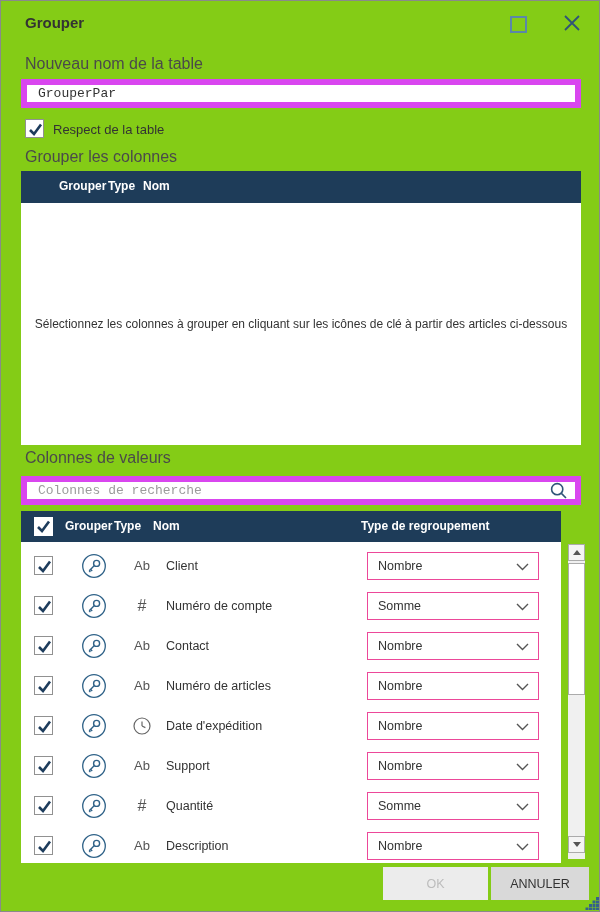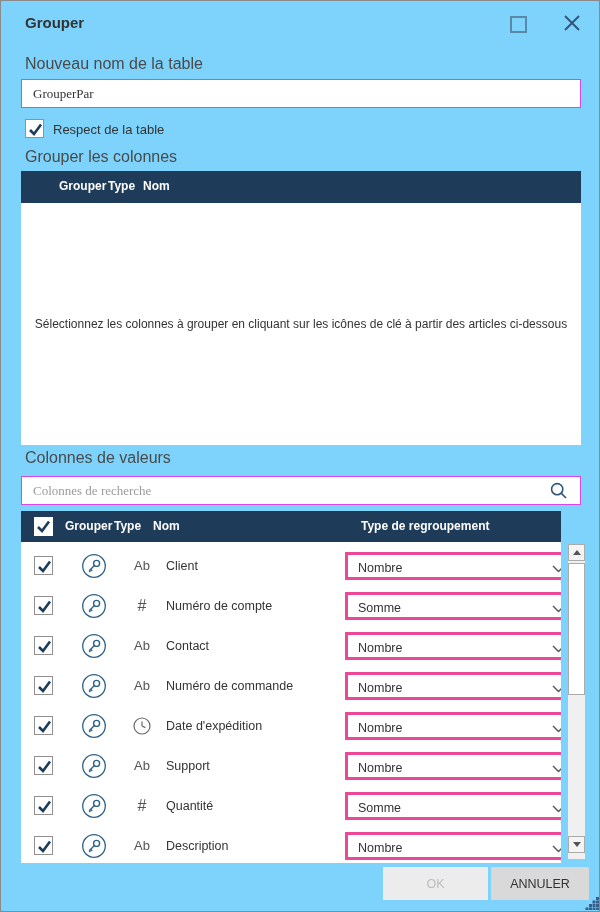--- a/index.html
+++ b/index.html
@@ -1,27 +1,27 @@
 <!DOCTYPE html>
 <html><head>
 <meta charset="utf-8">
 <style>
   html,body{margin:0;padding:0;background:#cfcfcf;font-family:"Liberation Sans",sans-serif;}
-  .dialog{position:relative;width:600px;height:912px;background:#7dd3fc;border:1px solid #8a8a8a;
+  .dialog{position:relative;width:600px;height:912px;background:#84cc16;border:1px solid #8a8a8a;
           box-sizing:border-box;overflow:hidden;}
   
   .title{position:absolute;left:24px;top:13px;font-size:15px;font-weight:bold;color:#333;}
   .btn-max{position:absolute;left:509px;top:15px;width:13px;height:13px;border:2px solid #5b87a8;
            background:transparent;cursor:pointer;}
   .btn-close{position:absolute;left:561px;top:12px;width:20px;height:20px;cursor:pointer;}
   
   .lbl{position:absolute;font-size:16px;color:#4a4a4a;}
   
-  .txt{position:absolute;left:20px;width:560px;height:29px;box-sizing:border-box;border:1px solid #d946ef;
-       background:#fff;font-family:Liberation Serif, serif;font-size:13px;color:#333;padding:0 30px 0 11px;outline:none;}
+  .txt{position:absolute;left:20px;width:560px;height:29px;box-sizing:border-box;border:6px solid #d946ef;
+       background:#fff;font-family:Liberation Mono, monospace;font-size:13px;color:#333;padding:0 30px 0 11px;outline:none;}
   .txt::placeholder{color:#9b9b9b;}
   .search-ic{position:absolute;left:548px;top:480px;width:20px;height:20px;}
   
   .cb{display:inline-block;width:19px;height:19px;background:#fff;border:1px solid #919191;
       box-sizing:border-box;position:relative;}
   .cb svg{position:absolute;left:0;top:0;}
   .cb-row1{position:absolute;left:24px;top:118px;cursor:pointer;}
   .cb-lbl{position:absolute;left:52px;top:121px;font-size:13px;color:#333;}
   
   .thead{position:absolute;background:#1e3c59;color:#fff;font-size:12px;font-weight:bold;}
@@ -41,22 +41,22 @@
   .type-cell{position:absolute;left:103px;top:0;width:36px;height:40px;text-align:center;}
   .glyph{display:none;color:#555;line-height:40px;}
   .glyph-text{font-size:13px;}
   .glyph-number{font-size:16px;font-weight:400;}
   .glyph-date{line-height:0;}
   .glyph-date svg{margin-top:10px;}
   .vrow[data-type="text"] .glyph-text{display:block;}
   .vrow[data-type="number"] .glyph-number{display:block;}
   .vrow[data-type="date"] .glyph-date{display:block;}
   .vname{position:absolute;left:145px;top:0;line-height:40px;font-size:12.5px;color:#333;}
-  .vselect{position:absolute;left:324px;top:6px;width:232px;height:28px;box-sizing:border-box;
-           border:3px solid #ec4899;background:#fff;cursor:pointer;}
+  .vselect{position:absolute;left:346px;top:6px;width:172px;height:28px;box-sizing:border-box;
+           border:1px solid #ec4899;background:#fff;cursor:pointer;}
   .vsel-text{position:absolute;left:10px;top:0;line-height:26px;font-size:12.5px;color:#333;}
   .vselect svg{position:absolute;right:9px;top:10px;}
   
   .sbar{position:absolute;left:567px;top:543px;width:17px;height:315px;background:#f0f0f0;}
   .sbtn{position:absolute;left:0;width:17px;height:17px;background:#f4f4f4;border:1px solid #ababab;
         box-sizing:border-box;cursor:pointer;}
   .sbtn-up{top:0;}
   .sbtn-down{top:292px;}
   .tri-up{position:absolute;left:3.5px;top:5px;width:0;height:0;border-left:4px solid transparent;
           border-right:4px solid transparent;border-bottom:5px solid #555;}
@@ -211,21 +211,21 @@
         <circle cx="13" cy="13" r="11.3" stroke="#2f6288" stroke-width="1.3" fill="none"></circle>
         <circle cx="15.6" cy="10.4" r="3" stroke="#2f6288" stroke-width="1.4" fill="none"></circle>
         <line x1="13.4" y1="12.6" x2="8.2" y2="17.8" stroke="#2f6288" stroke-width="1.4"></line>
         <line x1="9.6" y1="16.4" x2="11.2" y2="18" stroke="#2f6288" stroke-width="1.4"></line>
         <line x1="8.2" y1="17.8" x2="9.4" y2="19" stroke="#2f6288" stroke-width="1.4"></line>
       </svg>
       <span class="type-cell">
         <span class="glyph glyph-text">Ab</span>
 
       </span>
-      <span class="vname">Numéro de commande</span>
+      <span class="vname">Numéro de articles</span>
       <span class="vselect">
         <span class="vsel-text">Nombre</span>
         <svg width="13" height="8" viewBox="0 0 13 8">
           <polyline points="1,1 6.5,6.5 12,1" stroke="#555" stroke-width="1.4" fill="none"></polyline>
         </svg>
       </span>
     </div>
 
     <div class="vrow" data-type="date">
       <span class="cb">

